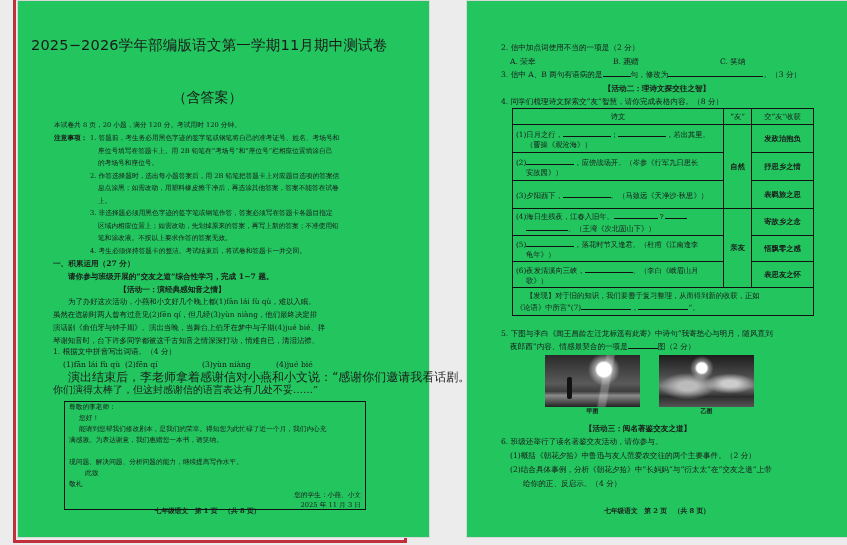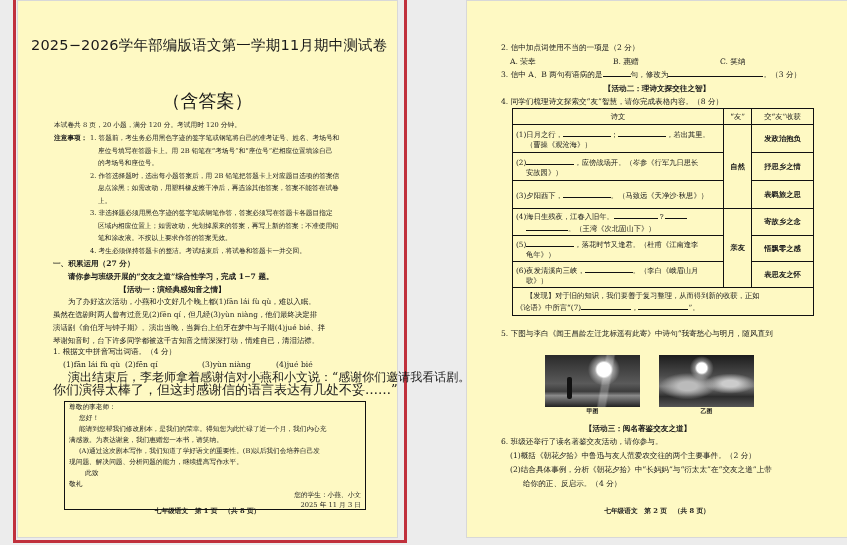--- a/index.html
+++ b/index.html
@@ -8,29 +8,30 @@
     background: #ececec;
     font-family: "DejaVu Serif", "Liberation Serif", serif;
     color: #1a1a1a;
   }
   .page-frame-selected {
     position: absolute; left: 13px; top: -3px; width: 388px; height: 543px;
     border: 3px solid #c0303c; border-top: none; box-sizing: content-box;
     background: #ececec;
   }
   .page {
-    position: absolute; background: #fef9c3;
+    position: absolute; background: #22c55e;
     box-shadow: 0 0 0 1px #d8d8d8;
+    padding-left: 32px;
   }
   #page1 { left: 18px; top: 1px; width: 379px; height: 536px; }
   #page2 { left: 467px; top: 1px; width: 400px; height: 536px; }
 
   .abs { position: absolute; white-space: nowrap; }
   .title { font-family: "DejaVu Sans", "Liberation Sans", sans-serif; font-size: 14.5px; letter-spacing: 0.2px; }
-  .subtitle { font-family: "DejaVu Sans", "Liberation Sans", sans-serif; font-size: 18px; }
+  .subtitle { font-family: "DejaVu Sans", "Liberation Sans", sans-serif; font-size: 14px; }
   .sm { font-size: 6.7px; line-height: 12.6px; }
   .md { font-size: 7.6px; line-height: 13.3px; }
   .bold { font-weight: bold; }
   .center { text-align: center; }
 
   .letter-box {
     position: absolute; border: 1.5px solid #111; box-sizing: border-box;
   }
   .blank { display: inline-block; border-bottom: 1px solid #111; vertical-align: baseline; height: 8px; }
 
@@ -97,28 +98,27 @@
   <div class="abs sm" style="left:35px; top:321px; font-size:7.4px;">演话剧《俞伯牙与钟子期》。演出当晚，当舞台上伯牙在梦中与子期(4)jué bié、拌</div>
   <div class="abs sm" style="left:35px; top:334px; font-size:7.4px;">琴谢知音时，台下许多同学都被这千古知音之情深深打动，情难自已，清泪沾襟。</div>
 
   <div class="abs md" style="left:35px; top:344px;">1. 根据文中拼音写出词语。（4 分）</div>
   <div class="abs md" style="left:45px; top:357px;">(1)fān lái fù qù</div>
   <div class="abs md" style="left:107px; top:357px;">(2)fēn qí</div>
   <div class="abs md" style="left:184px; top:357px;">(3)yùn niàng</div>
   <div class="abs md" style="left:258px; top:357px;">(4)jué bié</div>
 
   <div class="abs sm" style="left:50px; top:370px; font-size:12px;">演出结束后，李老师拿着感谢信对小燕和小文说：“感谢你们邀请我看话剧。</div>
-  <div class="abs sm" style="left:35px; top:383px; font-size:13px;">你们演得太棒了，但这封感谢信的语言表达有几处不妥……”</div>
+  <div class="abs sm" style="left:35px; top:383px; font-size:10px;">你们演得太棒了，但这封感谢信的语言表达有几处不妥……”</div>
 
   <div class="letter-box" style="left:46px; top:400px; width:302px; height:109px;">
     <div class="abs sm" style="left:4px; top:-1px;">尊敬的李老师：</div>
     <div class="abs sm" style="left:14px; top:10px;">您好！</div>
     <div class="abs sm" style="left:14px; top:21px;">能请到您帮我们修改剧本，是我们的荣幸。得知您为此忙碌了近一个月，我们内心充</div>
     <div class="abs sm" style="left:4px; top:32px;">满感激。为表达谢意，我们惠赠您一本书，请笑纳。</div>
-    <div class="abs sm" style="left:14px; top:43px;">(A)通过这次剧本写作，我们知道了学好语文的重要性。(B)以后我们会培养自己发</div>
     <div class="abs sm" style="left:4px; top:54px;">现问题、解决问题、分析问题的能力，继续提高写作水平。</div>
     <div class="abs sm" style="left:20px; top:65px;">此致</div>
     <div class="abs sm" style="left:4px; top:76px;">敬礼</div>
     <div class="abs sm" style="right:4px; top:87px;">您的学生：小燕、小文</div>
     <div class="abs sm" style="right:4px; top:97px;">2025 年 11 月 3 日</div>
   </div>
 
   <div class="abs sm bold center" style="left:0; top:504px; width:379px;">七年级语文　第 1 页　（共 8 页）</div>
 </div>
 
@@ -196,20 +196,23 @@
     <tr style="height:28px;">
       <td colspan="3">
         <span class="indent">【发现】对于旧的知识，我们要善于复习整理，从而得到新的收获，正如</span><br>
         <span>《论语》中所言“(7)</span><span class="blank" style="width:50px;"></span><span>，</span><span class="blank" style="width:50px;"></span><span>”。</span>
       </td>
     </tr>
   </tbody>
     </table>
 
   <div class="abs md" style="left:34px; top:326px;">5. 下图与李白《闻王昌龄左迁龙标遥有此寄》中诗句“我寄愁心与明月，随风直到</div>
+  <div class="abs md" style="left:43px; top:339px;">
+    <span>夜郎西”内容、情感最契合的一项是</span><span class="blank" style="width:30px;"></span><span>图（2 分）</span>
+  </div>
 
   <div class="painting painting-a" style="left:78px; top:354px;">
     <div class="figure-silhouette"></div>
   </div>
   <div class="abs sm bold center" style="left:78px; top:404px; width:95px; font-size:6px;">甲图</div>
   <div class="painting painting-b" style="left:192px; top:354px;"></div>
   <div class="abs sm bold center" style="left:192px; top:404px; width:95px; font-size:6px;">乙图</div>
 
   <div class="abs md bold center" style="left:0; top:421px; width:342px;">【活动三：阅名著鉴交友之道】</div>
   <div class="abs md" style="left:34px; top:434px;">6. 班级还举行了读名著鉴交友活动，请你参与。</div>

